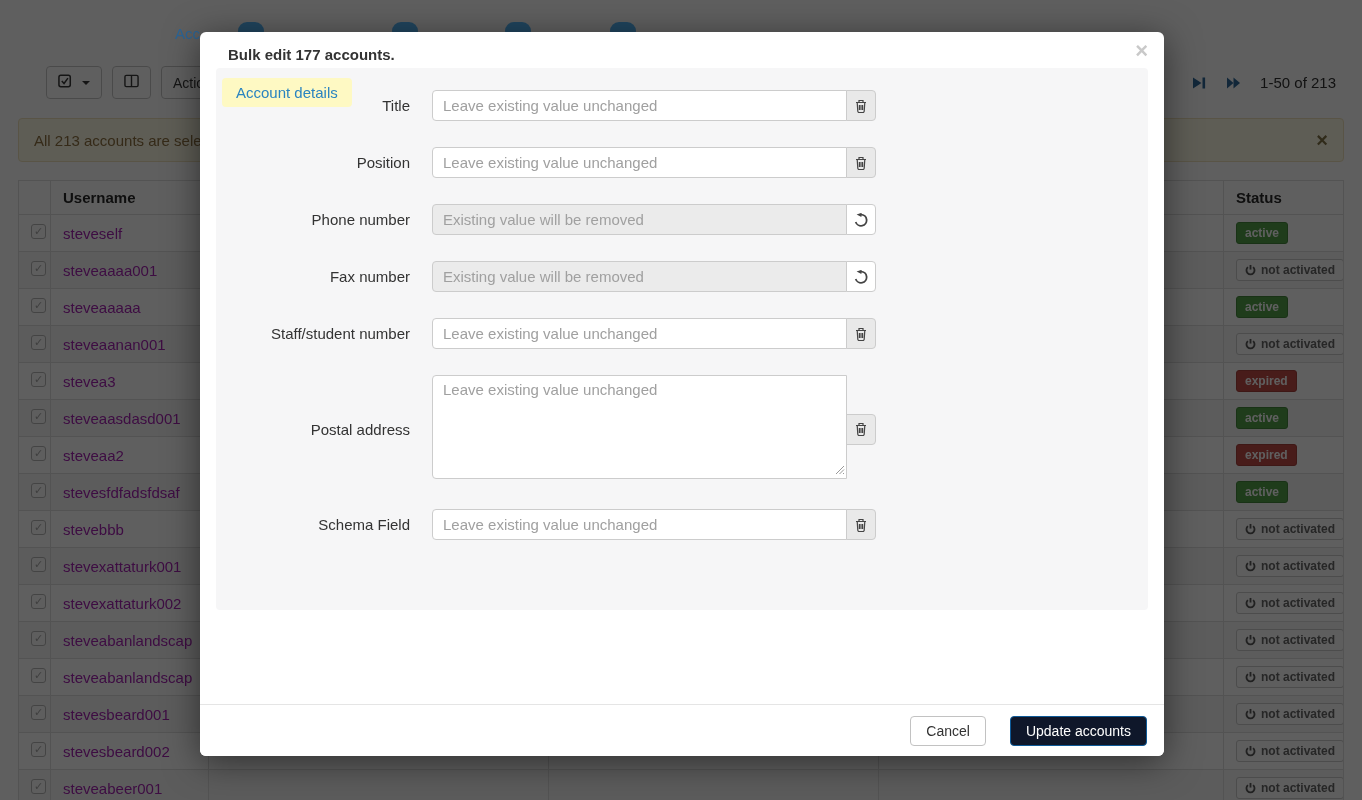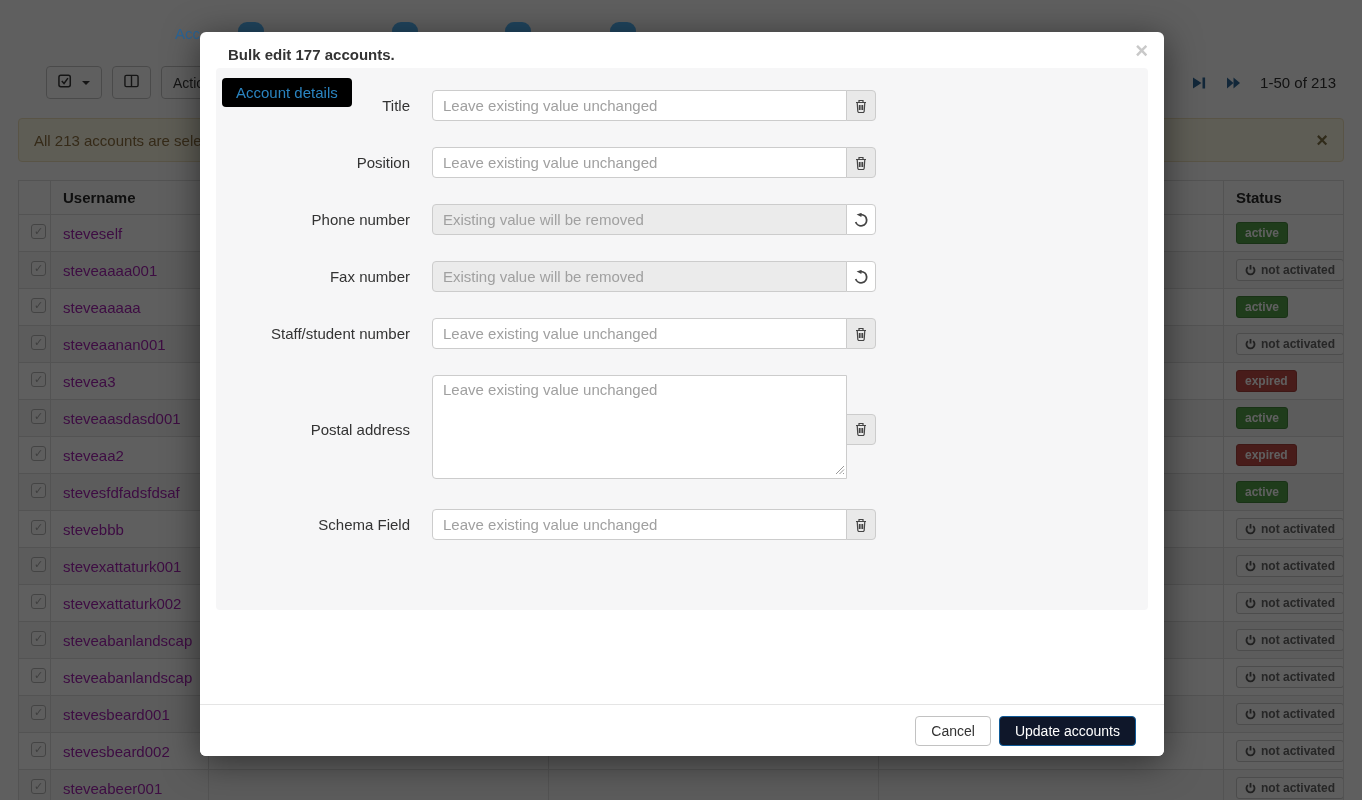--- a/index.html
+++ b/index.html
@@ -53,42 +53,42 @@
 
   
   .backdrop { position:absolute; inset:0; background:rgba(5,5,5,0.64); z-index:50; }
   .modal { position:absolute; left:200px; top:32px; width:964px; height:724px; background:#fff;
            border-radius:6px; box-shadow:0 6px 35px rgba(0,0,0,.5); z-index:80; }
   .m-title { position:absolute; left:28px; top:14px; font-size:15px; font-weight:bold; color:#333; }
   .m-close { position:absolute; right:16px; top:8px; font-size:22px; color:#c9c9c9; font-weight:bold;
              cursor:pointer; line-height:1; }
   .m-panel { position:absolute; left:16px; top:36px; width:932px; height:542px; background:#f6f6f7;
              border-radius:4px; }
-  .m-tab { position:absolute; left:6px; top:10px; padding:6px 14px; background:#000000; color:#2a84c0;
+  .m-tab { position:absolute; left:6px; top:10px; padding:6px 14px; background:#fef9c3; color:#2a84c0;
            font-size:15px; border-radius:4px; cursor:pointer; }
   .m-form { position:absolute; left:0; top:22px; right:0; }
   .form-row { display:flex; align-items:center; margin-bottom:26px; }
   .flabel { flex:0 0 194px; text-align:right; margin-right:22px; font-size:15px; color:#333; }
   .fctl { width:415px; height:31px; border:1px solid #ccc; border-radius:4px 0 0 4px; padding:0 10px;
           font-size:15px; color:#333; background:#fff; outline:none;
           font-family:"Liberation Sans","DejaVu Sans",sans-serif; }
   .fctl::placeholder, .fta::placeholder { color:#a0a0a0; opacity:1; }
   .fctl.disabled { background:#ebebeb; }
   .ta-wrap { position:relative; width:415px; }
   .fta { width:415px; height:104px; border:1px solid #ccc; border-radius:4px 0 0 4px; padding:5px 10px;
          font-size:15px; color:#333; background:#fff; resize:none; outline:none;
          font-family:"Liberation Sans","DejaVu Sans",sans-serif; }
   .ta-grip { position:absolute; right:2px; bottom:4px; pointer-events:none; }
   .addon { width:30px; height:31px; margin-left:-1px; border:1px solid #ccc; border-radius:0 4px 4px 0;
            display:inline-flex; align-items:center; justify-content:center; cursor:pointer; flex:0 0 30px; }
   .addon-gray { background:#e9e9e9; }
   .addon-white { background:#fff; }
 
   .m-foot { position:absolute; left:0; right:0; bottom:0; height:52px; border-top:1px solid #e5e5e5;
-            display:flex; justify-content:flex-end; align-items:center; gap:8px; padding:0 28px;
+            display:flex; justify-content:flex-end; align-items:center; gap:24px; padding:0 17px;
             border-radius:0 0 6px 6px; background:#fff; }
   .btn { height:30px; padding:0 15px; font-size:14px; border-radius:4px; cursor:pointer;
          font-family:"Liberation Sans","DejaVu Sans",sans-serif; }
   .btn-default { background:#fff; border:1px solid #c2c2c2; color:#333; }
   .btn-primary { background:#0f172a; border:1px solid #0e5a98; color:#fff; }
 </style>
 </head>
 <body>
 
 <div class="page">

